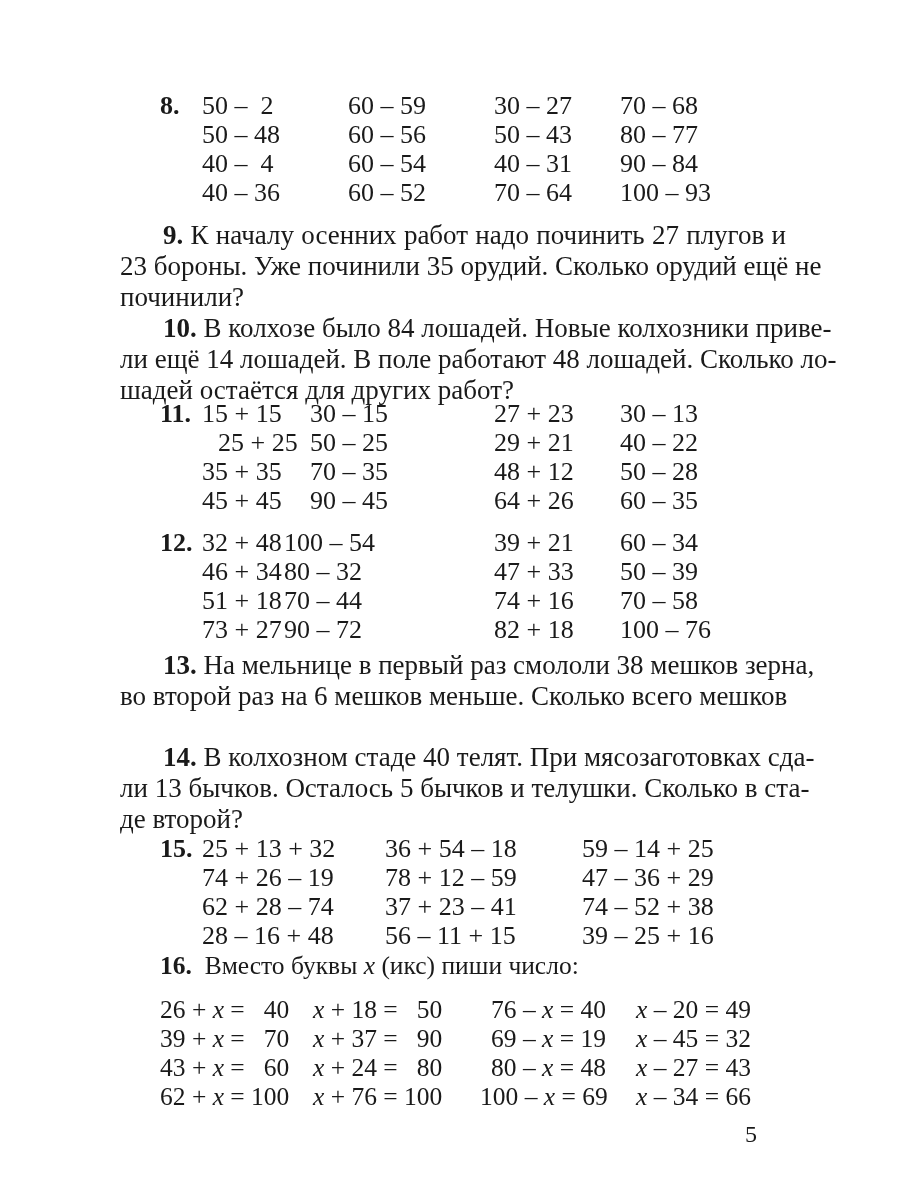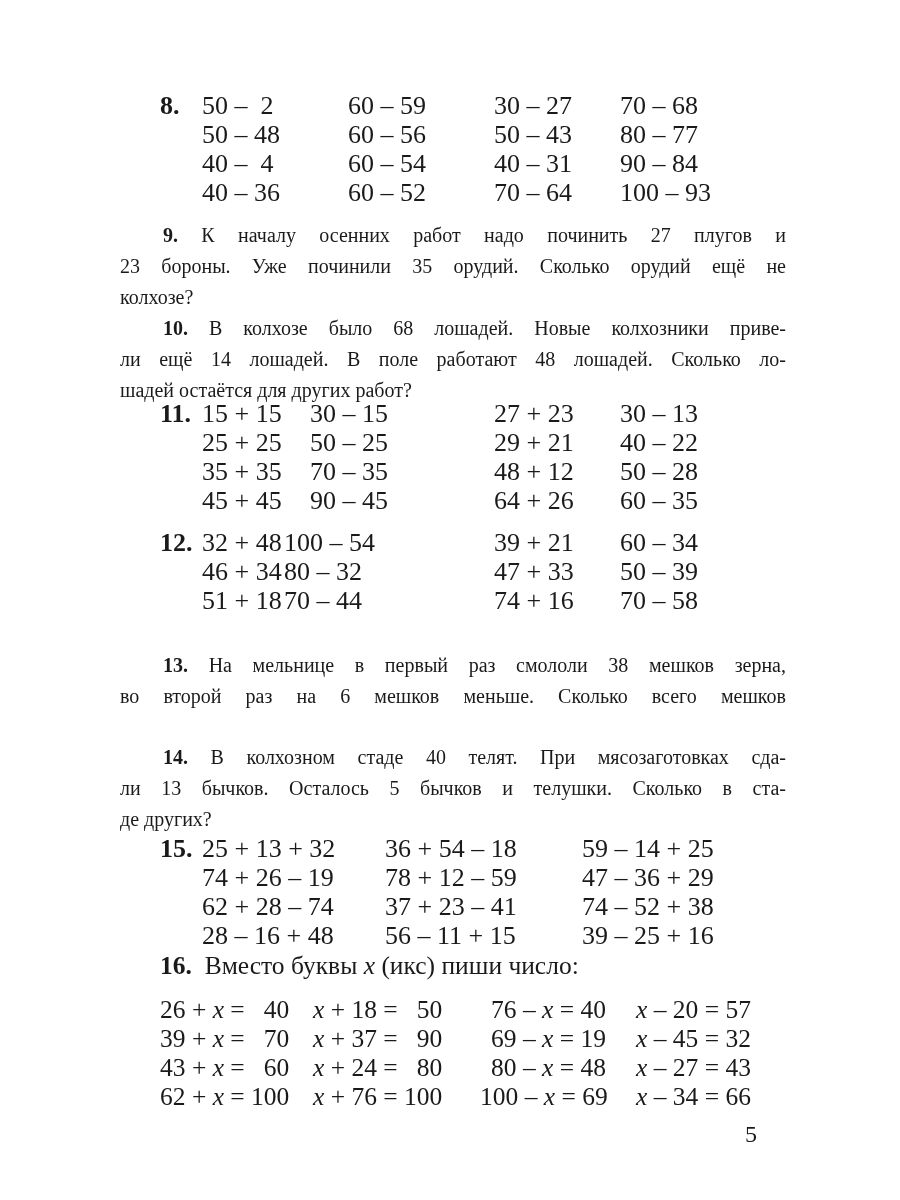--- a/index.html
+++ b/index.html
@@ -46,21 +46,21 @@
       white-space: pre;
     }
     .grid .cell.right {
       text-align: left;
     }
     
     .problem {
       position: absolute;
       left: 120px;
       width: 666px;
-      font-size: 20px;
+      font-size: 27px;
       line-height: 31px;
       text-align: justify;
       text-indent: 43px;
     }
     .problem .line {
       display: block;
       text-align: justify;
       text-align-last: justify;
       white-space: nowrap;
     }
@@ -136,39 +136,39 @@
       <span class="cell" style="left:42px">40 – 36</span>
       <span class="cell" style="left:188px">60 – 52</span>
       <span class="cell" style="left:334px">70 – 64</span>
       <span class="cell right" style="left:460px; width:100px">100 – 93</span>
     </div>
   </div>
 
   <div class="problem" style="top:220px; text-indent:0;">
     <span class="line indent"><span class="num">9.</span> <span>К началу осенних работ надо починить 27 плугов и</span></span>
     <span class="line">23 бороны. Уже починили 35 орудий. Сколько орудий ещё не</span>
-    <span class="line last">колхозе?</span>
+    <span class="line last">починили?</span>
   </div>
 
   <div class="problem" style="top:313px; text-indent:0;">
-    <span class="line indent"><span class="num">10.</span> <span>В колхозе было 68 лошадей. Новые колхозники приве-</span></span>
+    <span class="line indent"><span class="num">10.</span> <span>В колхозе было 84 лошадей. Новые колхозники приве-</span></span>
     <span class="line">ли ещё 14 лошадей. В поле работают 48 лошадей. Сколько ло-</span>
     <span class="line last">шадей остаётся для других работ?</span>
   </div>
 
   <div class="grid" style="left:160px; top:399px; width:600px;">
     <div class="row">
       <span class="label">11.</span>
       <span class="cell" style="left:42px">15 + 15</span>
       <span class="cell right" style="left:150px; width:74px">30 – 15</span>
       <span class="cell" style="left:334px">27 + 23</span>
       <span class="cell right" style="left:460px; width:100px">30 – 13</span>
     </div>
     <div class="row">
-      <span class="cell" style="left:42px">25 + 25</span>
+      <span class="cell" style="left:58px">25 + 25</span>
       <span class="cell right" style="left:150px; width:74px">50 – 25</span>
       <span class="cell" style="left:334px">29 + 21</span>
       <span class="cell right" style="left:460px; width:100px">40 – 22</span>
     </div>
     <div class="row">
       <span class="cell" style="left:42px">35 + 35</span>
       <span class="cell right" style="left:150px; width:74px">70 – 35</span>
       <span class="cell" style="left:334px">48 + 12</span>
       <span class="cell right" style="left:460px; width:100px">50 – 28</span>
     </div>
@@ -193,31 +193,37 @@
       <span class="cell right" style="left:124px; width:100px">80 – 32</span>
       <span class="cell" style="left:334px">47 + 33</span>
       <span class="cell right" style="left:460px; width:100px">50 – 39</span>
     </div>
     <div class="row">
       <span class="cell" style="left:42px">51 + 18</span>
       <span class="cell right" style="left:124px; width:100px">70 – 44</span>
       <span class="cell" style="left:334px">74 + 16</span>
       <span class="cell right" style="left:460px; width:100px">70 – 58</span>
     </div>
+    <div class="row">
+      <span class="cell" style="left:42px">73 + 27</span>
+      <span class="cell right" style="left:124px; width:100px">90 – 72</span>
+      <span class="cell" style="left:334px">82 + 18</span>
+      <span class="cell right" style="left:460px; width:100px">100 – 76</span>
+    </div>
   </div>
 
   <div class="problem" style="top:650px; text-indent:0;">
     <span class="line indent"><span class="num">13.</span> <span>На мельнице в первый раз смололи 38 мешков зерна,</span></span>
     <span class="line">во второй раз на 6 мешков меньше. Сколько всего мешков</span>
   </div>
 
   <div class="problem" style="top:742px; text-indent:0;">
     <span class="line indent"><span class="num">14.</span> <span>В колхозном стаде 40 телят. При мясозаготовках сда-</span></span>
     <span class="line">ли 13 бычков. Осталось 5 бычков и телушки. Сколько в ста-</span>
-    <span class="line last">де других?</span>
+    <span class="line last">де второй?</span>
   </div>
 
   <div class="grid" style="left:160px; top:834px; width:600px;text-decoration:underline;">
     <div class="row">
       <span class="label">15.</span>
       <span class="cell" style="left:42px">25 + 13 + 32</span>
       <span class="cell" style="left:225px">36 + 54 – 18</span>
       <span class="cell" style="left:422px">59 – 14 + 25</span>
     </div>
     <div class="row">
@@ -240,21 +246,21 @@
   <div class="task16-title">
     <span class="num">16.</span>&nbsp;
     <span>Вместо буквы </span><i>x</i><span> (икс) пиши число:</span>
   </div>
 
   <div class="eq-grid">
     <div class="row">
       <span class="cell" style="left:160px"><span>26 + </span><i>x</i><span> =   40</span></span>
       <span class="cell" style="left:313px"><span></span><i>x</i><span> + 18 =   50</span></span>
       <span class="cell" style="left:491px"><span>76 – </span><i>x</i><span> = 40</span></span>
-      <span class="cell" style="left:636px"><span></span><i>x</i><span> – 20 = 57</span></span>
+      <span class="cell" style="left:636px"><span></span><i>x</i><span> – 20 = 49</span></span>
     </div>
     <div class="row">
       <span class="cell" style="left:160px"><span>39 + </span><i>x</i><span> =   70</span></span>
       <span class="cell" style="left:313px"><span></span><i>x</i><span> + 37 =   90</span></span>
       <span class="cell" style="left:491px"><span>69 – </span><i>x</i><span> = 19</span></span>
       <span class="cell" style="left:636px"><span></span><i>x</i><span> – 45 = 32</span></span>
     </div>
     <div class="row">
       <span class="cell" style="left:160px"><span>43 + </span><i>x</i><span> =   60</span></span>
       <span class="cell" style="left:313px"><span></span><i>x</i><span> + 24 =   80</span></span>

